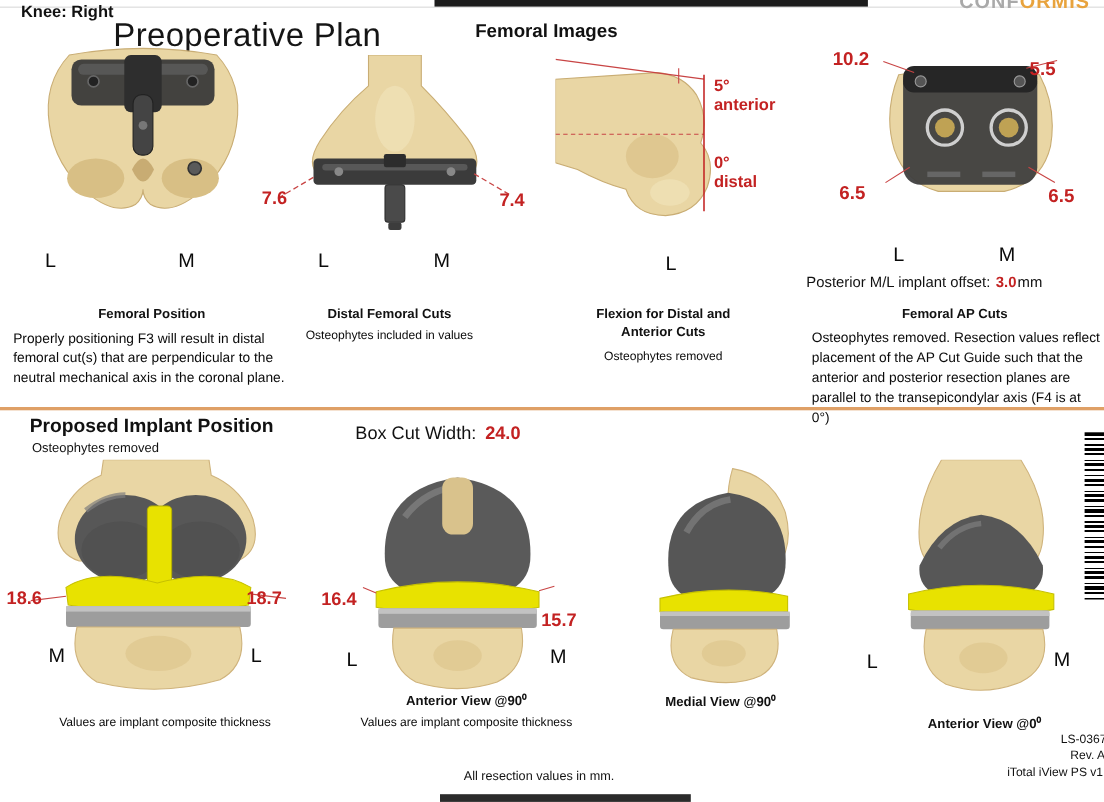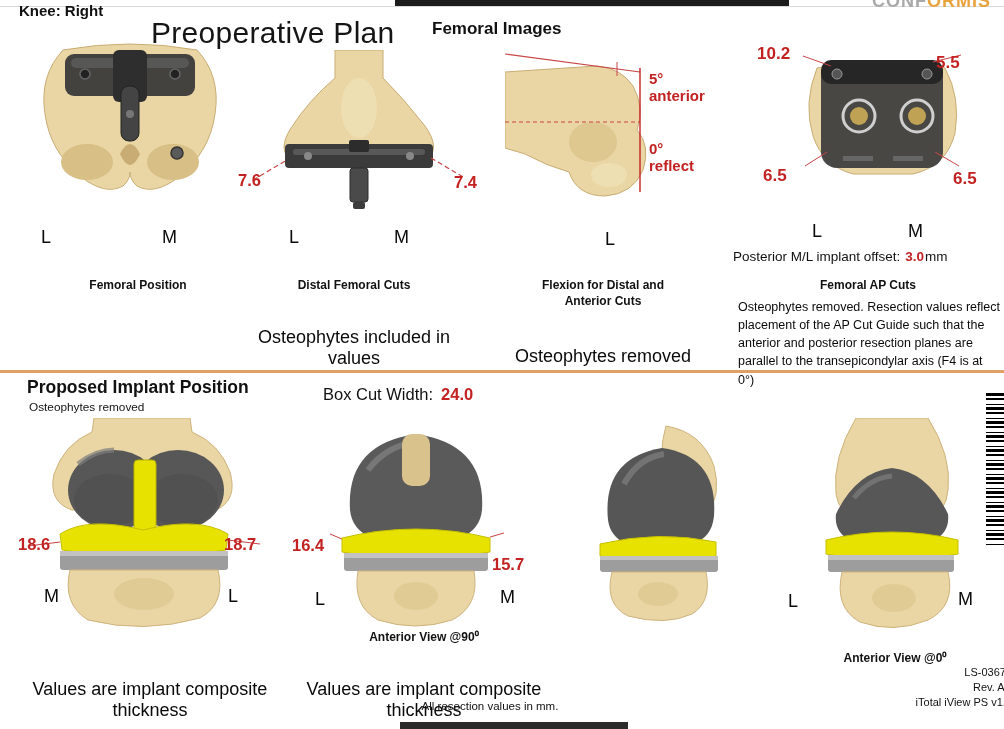--- a/index.html
+++ b/index.html
@@ -7,30 +7,30 @@
     --ink:#111; --bone:#e9d6a4;
   }
   html,body{margin:0;padding:0;background:#fff;}
   .page{position:relative;width:1004px;height:729px;overflow:hidden;background:#fff;
         font-family:"Liberation Sans",sans-serif;color:var(--ink);}
   .abs{position:absolute;}
   .edge-line{position:absolute;left:0;top:6px;width:1004px;height:1px;background:#d9d9d9;}
   .top-window-edge{position:absolute;left:395px;top:0;width:394px;height:6px;background:#1c1c1c;}
   .bottom-window-edge{position:absolute;left:400px;top:722px;width:228px;height:7px;background:#2b2b2b;}
   .knee-label{left:19px;top:2px;font-size:15px;font-weight:600;}
-  .page-title{left:103px;top:16px;font-size:30px;font-weight:300;color:#151515;letter-spacing:.3px;margin-left:48px;}
+  .page-title{left:103px;top:16px;font-size:30px;font-weight:300;color:#151515;letter-spacing:.3px;}
   .section-heading{left:432px;top:19px;font-size:17px;font-weight:700;}
   .logo-clip{position:absolute;left:872px;top:0;width:132px;height:12px;overflow:hidden;}
   .logo-text{position:relative;top:-9px;font-size:18px;font-weight:700;letter-spacing:1px;}
   .logo-gray{color:#a9a9a9;} .logo-orange{color:var(--logo-orange);}
   .val{position:absolute;color:var(--red);font-weight:700;font-size:16.5px;}
   .val-lg{font-size:17px;}
   .olabel{position:absolute;font-size:18px;color:#0a0a0a;}
   .cap{position:absolute;font-weight:700;font-size:12px;text-align:center;line-height:1.35;}
-  .sub{position:absolute;font-size:18px;text-align:center;color:#0a0a0a;margin-top:28px;}
+  .sub{position:absolute;font-size:11px;text-align:center;color:#0a0a0a;}
   .desc{position:absolute;font-size:12.5px;line-height:1.38;color:#0a0a0a;}
   .angle{position:absolute;color:var(--red);font-weight:700;font-size:15px;line-height:1.15;}
   .offset-line{position:absolute;left:733px;top:249px;font-size:13.5px;}
   .offset-val{color:var(--red);font-weight:700;margin:0 1px 0 5px;}
   .divider{position:absolute;left:0;top:370px;width:1004px;height:3px;background:var(--divider);}
   .implant-heading{left:27px;top:377px;font-size:17.5px;font-weight:700;}
   .implant-sub{left:29px;top:400px;font-size:11.8px;}
   .boxcut{position:absolute;left:323px;top:385px;font-size:16.5px;}
   .boxcut-val{color:var(--red);font-weight:700;margin-left:8px;}
   .barcode{position:absolute;left:986px;top:393px;width:18px;height:152px;
@@ -67,20 +67,21 @@
     <rect x="88" y="14" width="34" height="52" rx="6" fill="#2e2e2e"></rect>
     <rect x="96" y="50" width="18" height="55" rx="8" fill="#444" stroke="#222" stroke-width="1"></rect>
     <circle cx="105" cy="78" r="4" fill="#777"></circle>
     <circle cx="60" cy="38" r="5" fill="#222" stroke="#666" stroke-width="1.5"></circle>
     <circle cx="150" cy="38" r="5" fill="#222" stroke="#666" stroke-width="1.5"></circle>
     <circle cx="152" cy="117" r="6" fill="#5a5a5a" stroke="#333" stroke-width="1.5"></circle>
   </svg>
   <div class="olabel" style="left:41px;top:227px;">L</div>
   <div class="olabel" style="left:162px;top:227px;">M</div>
   <div class="cap" style="left:20px;top:277px;width:236px;">Femoral Position</div>
+  <div class="desc" style="left:12px;top:300px;width:254px;">Properly positioning F3 will result in distal femoral cut(s) that are perpendicular to the neutral mechanical axis in the coronal plane.</div>
 
   <svg style="left:253px;top:50px;" width="212" height="168" viewBox="0 0 212 168">
     <path d="M82,0 L82,28 Q56,50 38,78 Q24,100 38,110 L174,110 Q188,98 172,76 Q152,50 130,28 L130,0 Z" fill="#e9d6a4" stroke="#c9ad74" stroke-width="1"></path>
     <ellipse cx="106" cy="58" rx="18" ry="30" fill="#f2e4bc" opacity="0.6"></ellipse>
     <rect x="32" y="94" width="148" height="24" rx="4" fill="#3b3b3b"></rect>
     <rect x="40" y="99" width="132" height="6" rx="3" fill="#585858"></rect>
     <circle cx="55" cy="106" r="4" fill="#888"></circle>
     <circle cx="157" cy="106" r="4" fill="#888"></circle>
     <rect x="96" y="90" width="20" height="12" rx="2" fill="#2c2c2c"></rect>
     <rect x="97" y="118" width="18" height="34" rx="3" fill="#4a4a4a" stroke="#2c2c2c" stroke-width="1"></rect>
@@ -103,21 +104,21 @@
     <line x1="112" y1="20" x2="112" y2="34" stroke="#c84444" stroke-width="1"></line>
     <line x1="0" y1="80" x2="135" y2="80" stroke="#c84444" stroke-width="1" stroke-dasharray="4,3"></line>
     <line x1="135" y1="26" x2="135" y2="150" stroke="#c32222" stroke-width="1.4"></line>
   </svg>
   <div class="angle" style="left:649px;top:70px;">
     <span>5°</span><br>
     <span>anterior</span>
   </div>
   <div class="angle" style="left:649px;top:140px;">
     <span>0°</span><br>
-    <span>reflect</span>
+    <span>distal</span>
   </div>
   <div class="olabel" style="left:605px;top:229px;">L</div>
   <div class="cap" style="left:495px;top:277px;width:216px;">
     <span>Flexion for Distal and</span><br>
     <span>Anterior Cuts</span>
   </div>
   <div class="sub" style="left:495px;top:318px;width:216px;">Osteophytes removed</div>
 
   <svg style="left:795px;top:48px;" width="170" height="135" viewBox="0 0 170 135">
     <path d="M22,20 Q8,55 18,88 Q28,118 58,126 L118,126 Q152,118 160,85 Q166,50 150,20 Q85,8 22,20 Z" fill="#e9d6a4" stroke="#c9ad74" stroke-width="1"></path>
@@ -165,21 +166,21 @@
     <path d="M52,46 Q70,32 88,32" stroke="#7d7d7d" stroke-width="5" fill="none" opacity="0.7"></path>
     <rect x="108" y="42" width="22" height="76" rx="4" fill="#e8e200" stroke="#b8b200" stroke-width="1"></rect>
     <path d="M34,116 Q62,98 117,112 Q172,98 202,116 L200,132 Q118,146 36,132 Z" fill="#e8e200" stroke="#c6c000" stroke-width="1"></path>
     <rect x="34" y="133" width="168" height="19" rx="3" fill="#9d9d9d"></rect>
     <rect x="34" y="133" width="168" height="5" fill="#c2c2c2"></rect>
     <path d="M44,152 Q36,186 62,202 Q118,216 174,200 Q200,186 192,152 Z" fill="#e9d6a4" stroke="#cfb37c" stroke-width="1"></path>
     <ellipse cx="118" cy="176" rx="30" ry="16" fill="#dcc38b" opacity="0.6"></ellipse>
     <line x1="2" y1="128" x2="34" y2="124" stroke="#c84444" stroke-width="1"></line>
     <line x1="202" y1="122" x2="234" y2="126" stroke="#c84444" stroke-width="1"></line>
   </svg>
-  <div class="val" style="left:18px;top:535px;">18.6</div>
+  <div class="val" style="left:6px;top:535px;">18.6</div>
   <div class="val" style="left:224px;top:535px;">18.7</div>
   <div class="olabel" style="left:44px;top:586px;">M</div>
   <div class="olabel" style="left:228px;top:586px;">L</div>
   <div class="sub" style="left:30px;top:651px;width:240px;">Values are implant composite thickness</div>
 
   <svg style="left:328px;top:418px;" width="178" height="214" viewBox="0 0 178 214">
     <path d="M22,92 Q18,26 88,16 Q158,26 154,92 Q152,112 132,120 L44,120 Q24,112 22,92 Z" fill="#5a5a5a"></path>
     <path d="M40,52 Q58,28 88,24" stroke="#838383" stroke-width="6" fill="none" opacity="0.7"></path>
     <rect x="74" y="16" width="28" height="52" rx="10" fill="#d9c28c"></rect>
     <path d="M14,120 Q88,102 162,120 L162,134 Q88,148 14,134 Z" fill="#e8e200" stroke="#c6c000" stroke-width="1"></path>
@@ -200,20 +201,21 @@
   <svg style="left:580px;top:424px;" width="152" height="202" viewBox="0 0 152 202">
     <path d="M86,2 Q122,8 134,42 Q142,72 126,92 L84,66 Q78,28 86,2 Z" fill="#e9d6a4" stroke="#cfb37c" stroke-width="1"></path>
     <path d="M28,96 Q22,34 82,24 Q138,32 134,92 Q132,114 112,120 L46,120 Q30,112 28,96 Z" fill="#565656"></path>
     <path d="M44,60 Q58,34 84,30" stroke="#808080" stroke-width="6" fill="none" opacity="0.7"></path>
     <path d="M20,120 Q78,106 136,118 L136,132 Q78,144 20,132 Z" fill="#e8e200" stroke="#c6c000" stroke-width="1"></path>
     <rect x="20" y="132" width="118" height="16" rx="3" fill="#9d9d9d"></rect>
     <rect x="20" y="132" width="118" height="4" fill="#c2c2c2"></rect>
     <path d="M32,148 Q24,180 48,192 Q86,202 112,190 Q132,178 126,148 Z" fill="#e9d6a4" stroke="#cfb37c" stroke-width="1"></path>
     <ellipse cx="78" cy="170" rx="20" ry="12" fill="#dcc38b" opacity="0.6"></ellipse>
   </svg>
+  <div class="cap" style="left:555px;top:630px;width:200px;">Medial View @90⁰</div>
 
   <svg style="left:806px;top:418px;" width="172" height="214" viewBox="0 0 172 214">
     <path d="M50,0 Q26,40 30,76 Q33,96 52,102 L120,102 Q140,96 142,72 Q146,38 122,0 Z" fill="#e9d6a4" stroke="#cfb37c" stroke-width="1"></path>
     <path d="M30,96 Q50,54 86,50 Q122,54 142,96 Q144,114 128,122 L44,122 Q28,114 30,96 Z" fill="#575757"></path>
     <path d="M48,80 Q64,60 86,58" stroke="#7d7d7d" stroke-width="5" fill="none" opacity="0.7"></path>
     <path d="M20,122 Q86,106 152,122 L152,136 Q86,150 20,136 Z" fill="#e8e200" stroke="#c6c000" stroke-width="1"></path>
     <rect x="22" y="137" width="126" height="17" rx="3" fill="#9d9d9d"></rect>
     <rect x="22" y="137" width="126" height="5" fill="#c2c2c2"></rect>
     <path d="M36,154 Q28,190 54,204 Q88,216 122,202 Q150,188 142,154 Z" fill="#e9d6a4" stroke="#cfb37c" stroke-width="1"></path>
     <ellipse cx="88" cy="180" rx="22" ry="14" fill="#dcc38b" opacity="0.6"></ellipse>

